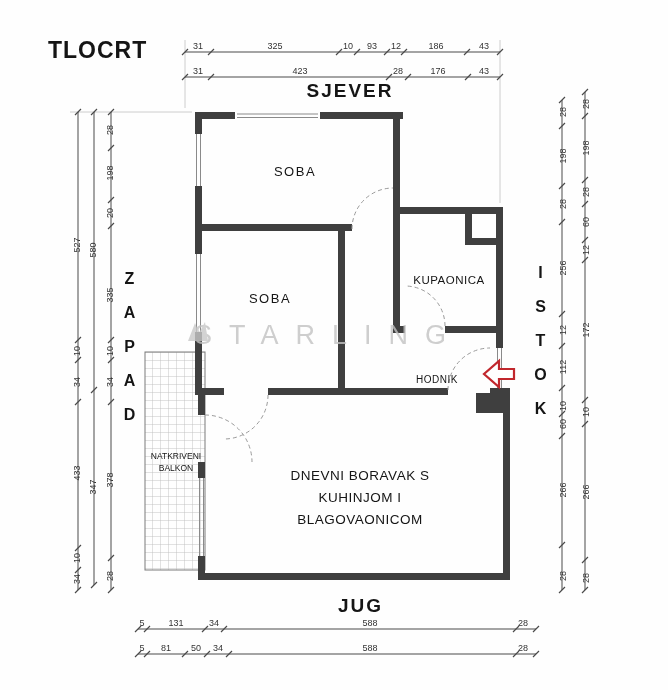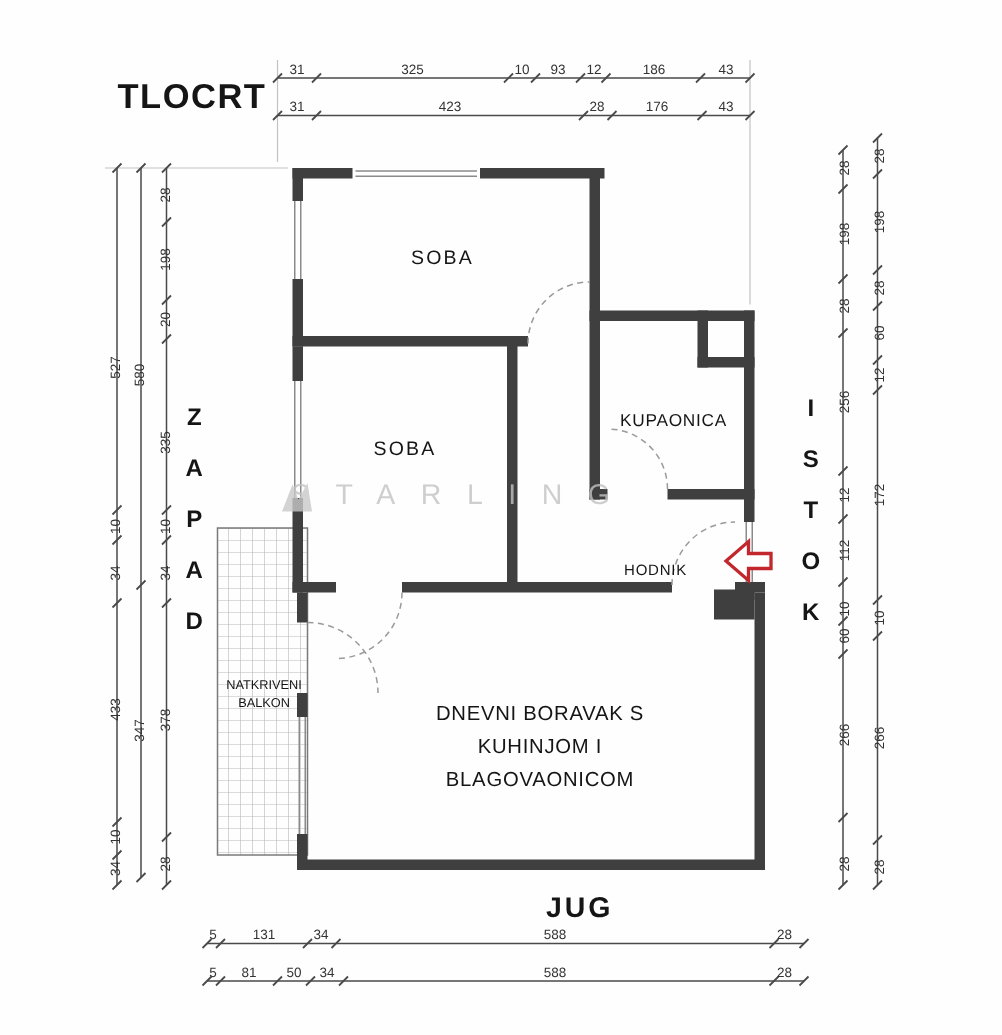--- a/index.html
+++ b/index.html
@@ -12,32 +12,32 @@
   .dimline{stroke:var(--dim,#4a4a4a);stroke-width:1;fill:none;}
   .tick{stroke:var(--dim,#4a4a4a);stroke-width:1.2;fill:none;}
   .ext{stroke:#c2c2c2;stroke-width:0.8;fill:none;}
   .win{stroke:#8a8a8a;stroke-width:1;fill:none;}
   .arc{stroke:#9a9a9a;stroke-width:1;fill:none;stroke-dasharray:4 3;}
   .arrow{fill:#ffffff;stroke:var(--arrow,#c1272d);stroke-width:2.2;}
   .dimtext{font-size:9px;fill:#333;font-family:"Liberation Sans",sans-serif;}
   .room{fill:var(--text,#1b1b1b);font-family:"Liberation Sans",sans-serif;}
 
   
-  .title{position:absolute;left:48px;top:48px;width:160px;text-align:center;
+  .title{position:absolute;left:48px;top:34px;width:160px;text-align:left;
          font-weight:bold;font-size:23px;letter-spacing:1px;color:var(--text,#151515);line-height:33px;}
   .north{position:absolute;left:285px;top:80px;width:130px;text-align:center;
          font-weight:bold;font-size:19px;letter-spacing:2px;color:var(--text,#151515);}
-  .south{position:absolute;left:313px;top:595px;width:96px;text-align:right;
+  .south{position:absolute;left:338px;top:595px;width:96px;text-align:left;
          font-weight:bold;font-size:19px;letter-spacing:2px;color:var(--text,#151515);}
   .vword{position:absolute;writing-mode:vertical-rl;text-orientation:upright;
          font-weight:bold;font-size:16px;letter-spacing:17px;color:var(--text,#151515);}
   .west{left:120px;top:270px;}
   .east{left:531px;top:264px;}
   .watermark{position:absolute;left:186px;top:320px;display:flex;align-items:flex-start;gap:8px;
-             color:var(--watermark,#c3c3c3);font-size:19px;letter-spacing:17px;opacity:.8;}
+             color:var(--watermark,#c3c3c3);font-size:27px;letter-spacing:17px;opacity:.8;}
 </style>
 </head>
 <body>
 
 <div class="stage">
 
   <svg width="668" height="690" viewBox="0 0 668 690">
     <defs>
       <pattern id="hatch" width="8" height="8" patternUnits="userSpaceOnUse">
         <path d="M0,0 H8 M0,0 V8" stroke="#b8b8b8" stroke-width="0.8" fill="none"></path>
@@ -189,20 +189,21 @@
       <text class="room" x="176" y="471" text-anchor="middle" font-size="8.5">BALKON</text>
     </g>
 
     <path class="arrow" d="M514,369 H499 V361 L484,374 L499,387 V379 H514 Z"></path>
   </svg>
 
   <div class="title">
     <div>TLOCRT</div>
   </div>
 
+  <div class="north">SJEVER</div>
   <div class="south">JUG</div>
   <div class="vword west">ZAPAD</div>
   <div class="vword east">ISTOK</div>
 
   <div class="watermark">
     <span>
       <svg width="24" height="24" viewBox="0 0 24 24">
           <path d="M2,21 L9,3 L13,13 L19,2 L22,21 Z" fill="#c9c9c9"></path>
         </svg>
     </span>

